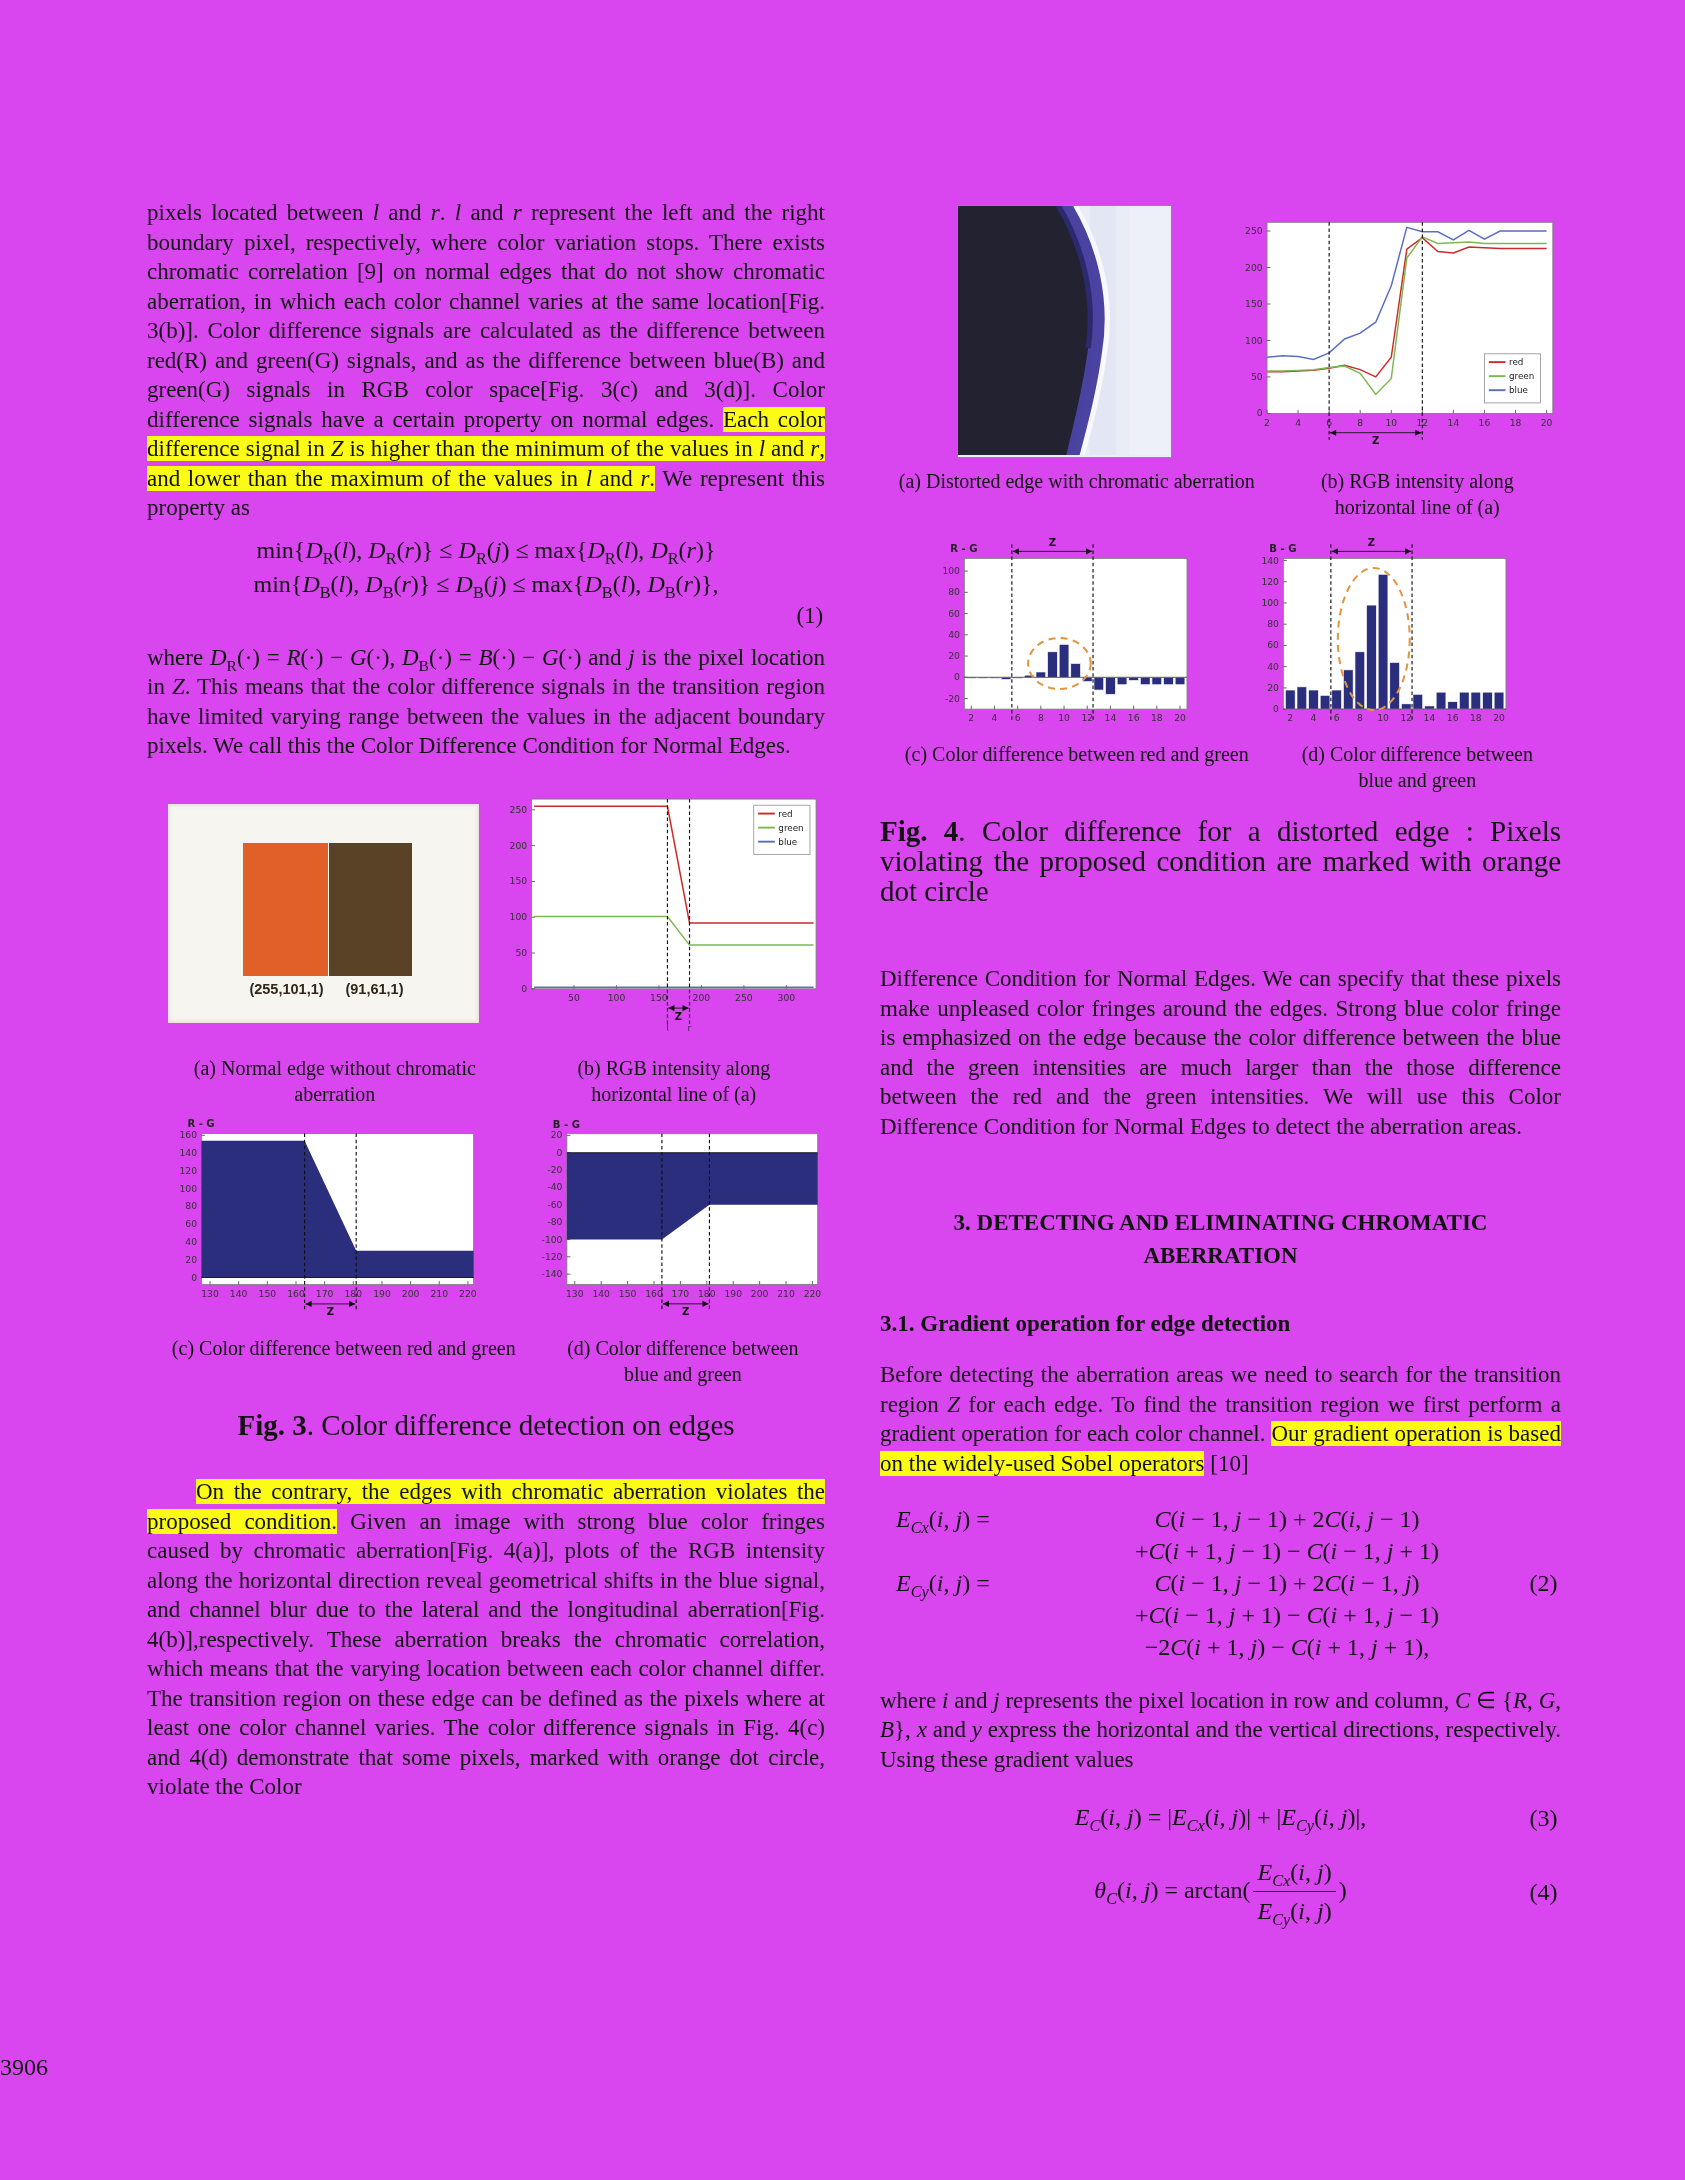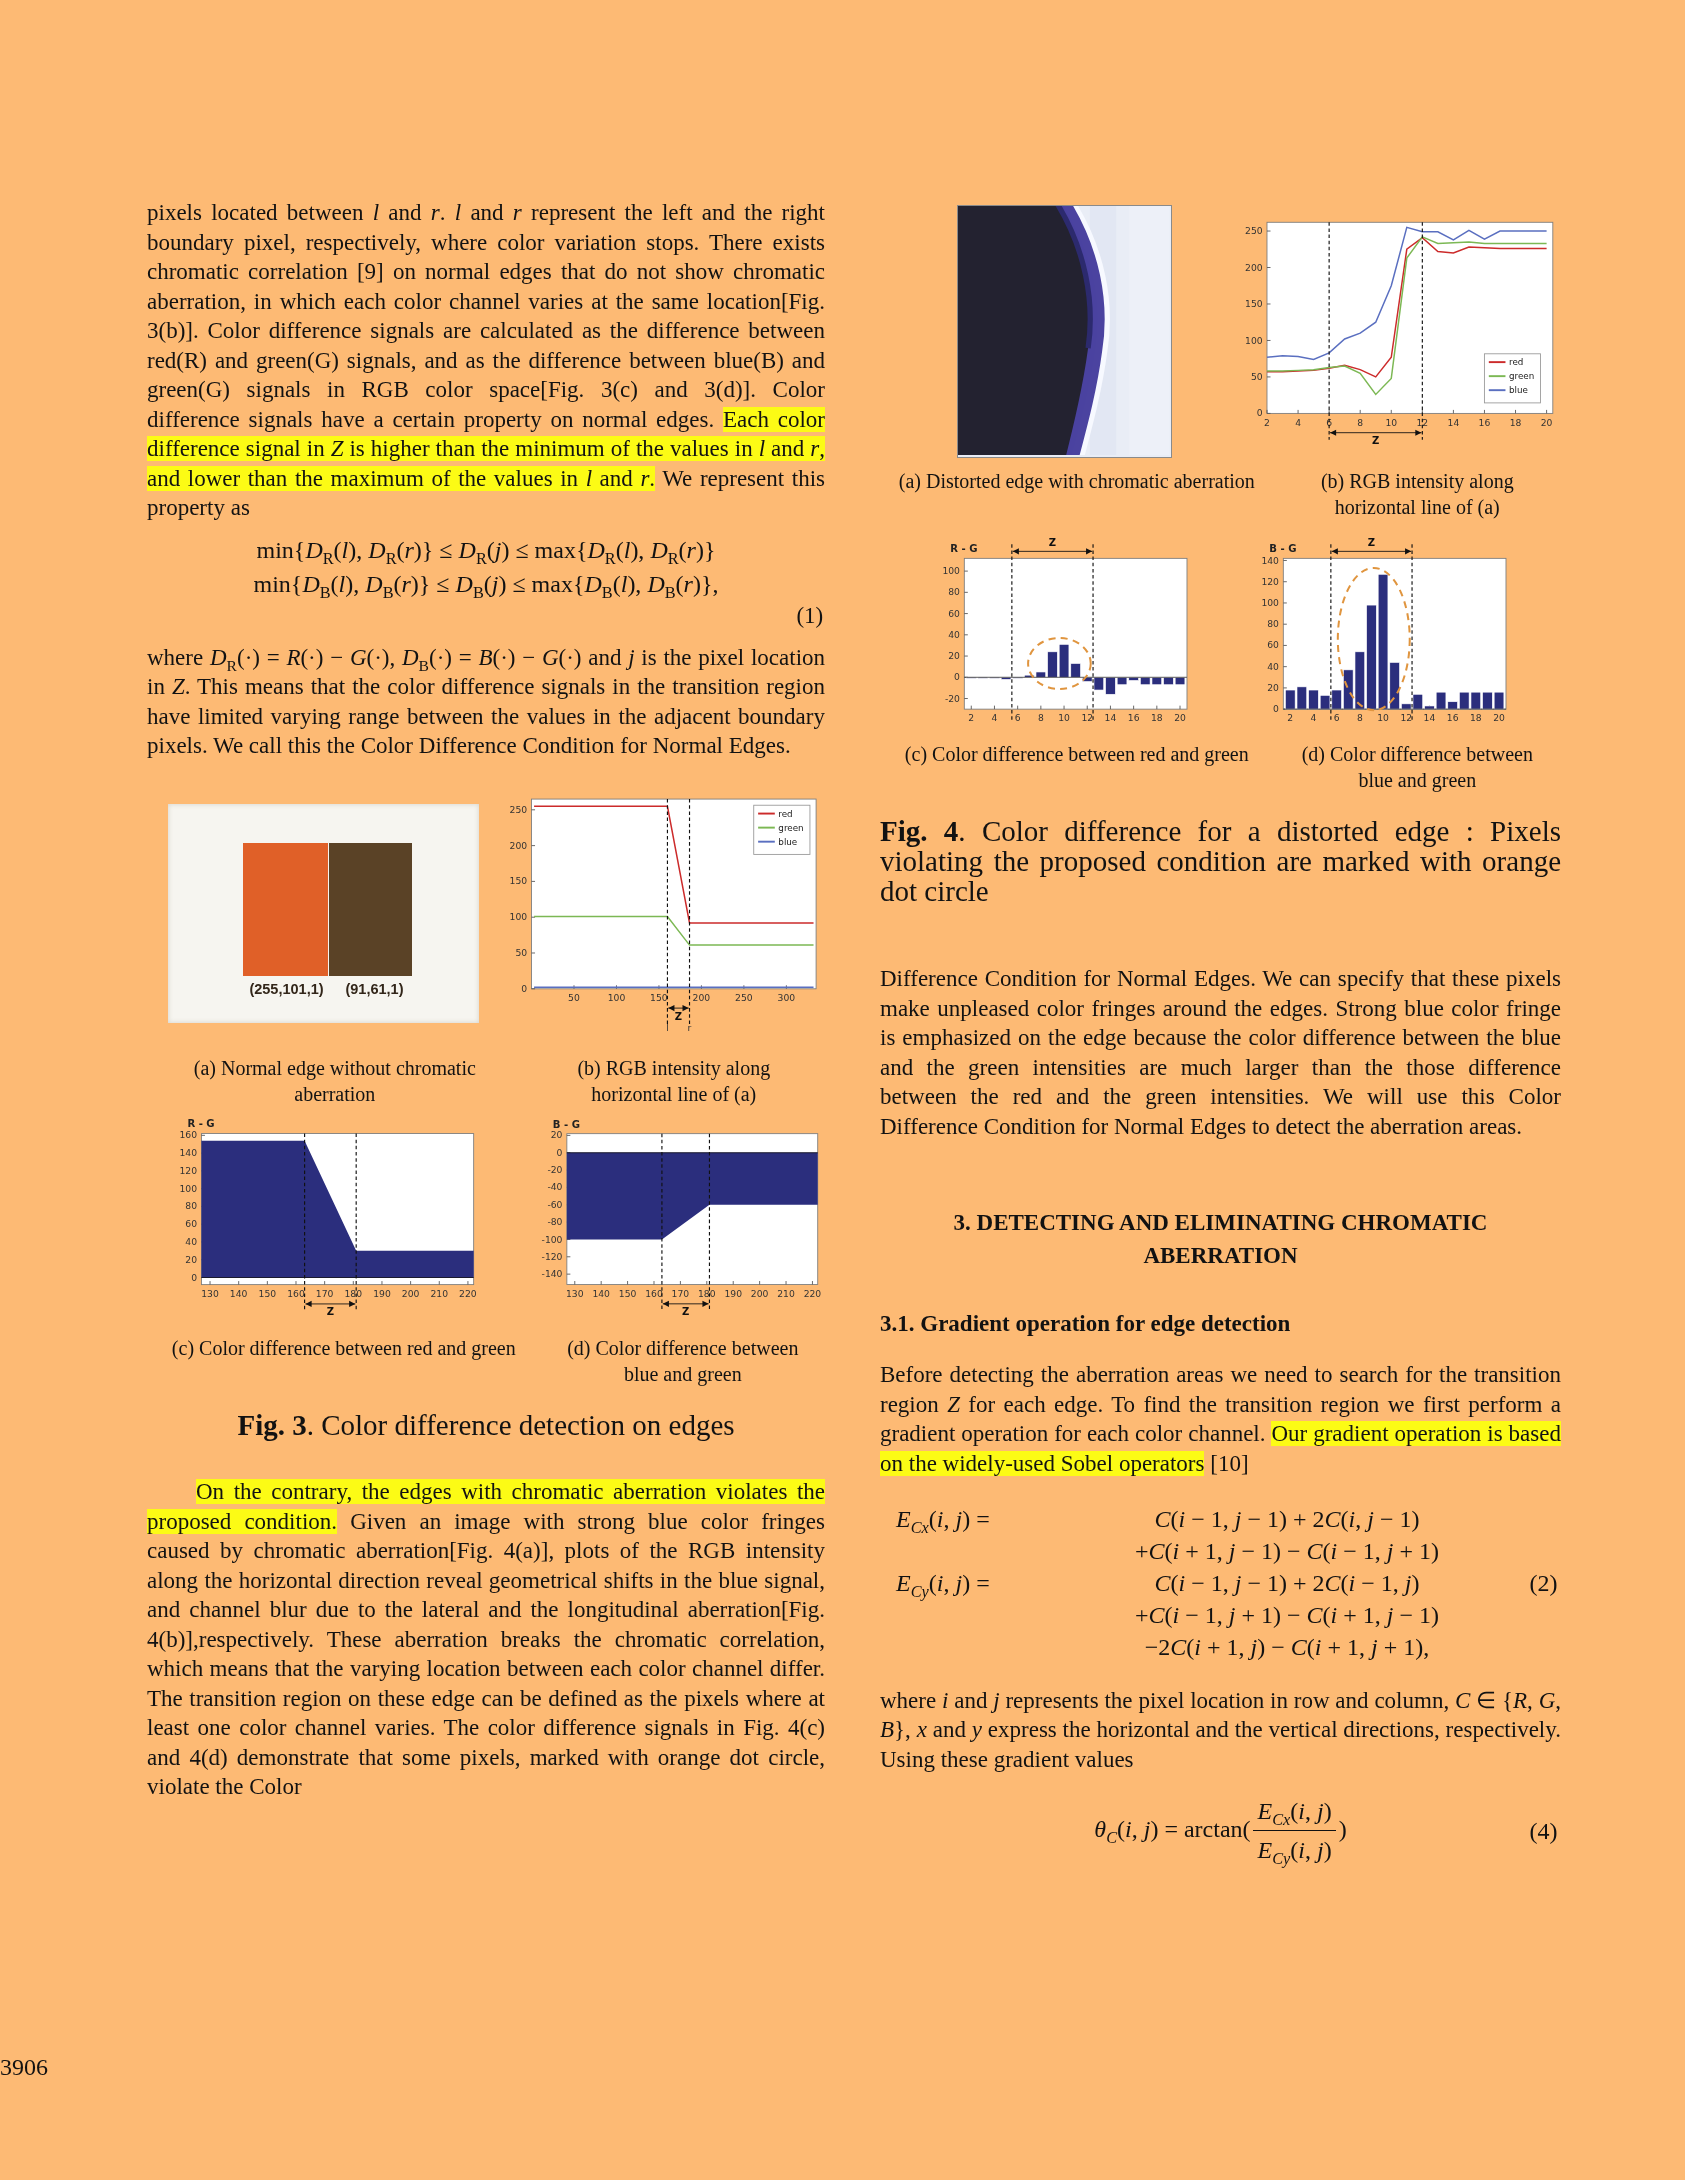--- a/index.html
+++ b/index.html
@@ -1,16 +1,16 @@
 <!DOCTYPE html>
 <html style="font-size:14px"><head>
 <meta charset="utf-8">
 <style>
   html,body{margin:0;padding:0;background:#ffffff;}
-  .page{position:relative;width:1685px;height:2180px;background:#fdba74;color:#121212;
+  .page{position:relative;width:1685px;height:2180px;background:#d946ef;color:#121212;
         font-family:"Liberation Serif", serif;overflow:hidden;}
   .col{position:absolute;top:198px;}
   .col.left{left:147px;width:678px;}
   .col.right{left:880px;width:681px;}
   p.body{font-size:23px;line-height:29.5px;text-align:justify;margin:0;}
   p.body.indent{text-indent:49px;}
   .hl{background:#fcfb15;}
   i{font-style:italic;}
   sub{font-size:0.68em;line-height:0;}
   
@@ -496,20 +496,24 @@
           <div class="row">
             <span class="lhs"></span>
             <span class="rhs">−2<i>C</i>(<i>i</i> + 1, <i>j</i>) − <i>C</i>(<i>i</i> + 1, <i>j</i> + 1),</span>
           </div>
         </div>
       <div class="eq-num">(2)</div>
     </div>
 
     <p class="body" style="margin-top:23px;"><span class="">where <i>i</i> and <i>j</i> represents the pixel location in row and column, <i>C</i> ∈ {<i>R</i>, <i>G</i>, <i>B</i>}, <i>x</i> and <i>y</i> express the horizontal and the vertical directions, respectively. Using these gradient values</span></p>
 
+    <div class="eqblock eq-centered">
+      <span><i>E</i><sub><i>C</i></sub>(<i>i</i>, <i>j</i>) = |<i>E</i><sub><i>Cx</i></sub>(<i>i</i>, <i>j</i>)| + |<i>E</i><sub><i>Cy</i></sub>(<i>i</i>, <i>j</i>)|,</span>
+      <span class="eq-num">(3)</span>
+    </div>
 
     <div class="eqblock eq-centered eq4">
       <span><i>θ</i><sub><i>C</i></sub>(<i>i</i>, <i>j</i>) = arctan(</span><span class="frac"><span class="num"><i>E</i><sub><i>Cx</i></sub>(<i>i</i>, <i>j</i>)</span><span class="den"><i>E</i><sub><i>Cy</i></sub>(<i>i</i>, <i>j</i>)</span></span><span>)</span>
       <span class="eq-num">(4)</span>
     </div>
   </div>
 
   <div class="pgnum">3906</div>
 </div>
 

